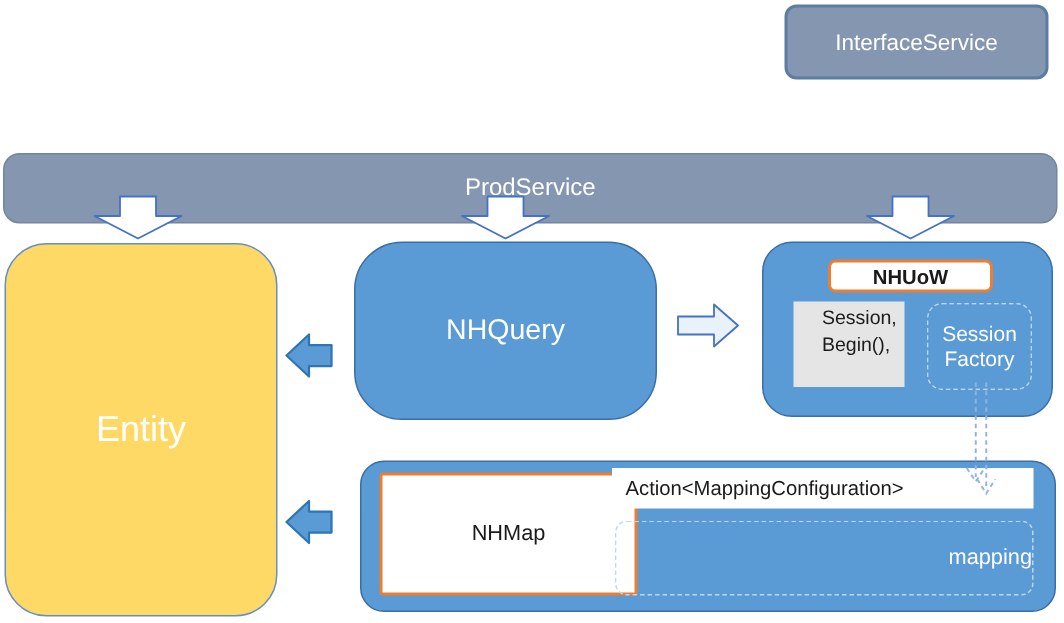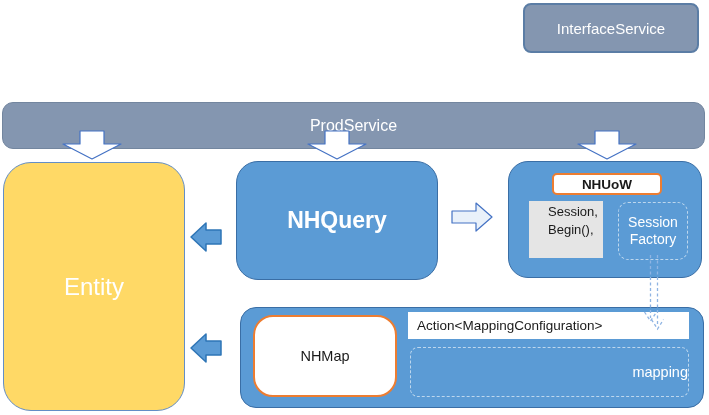--- a/index.html
+++ b/index.html
@@ -31,22 +31,22 @@
     background:var(--gray-fill);border:1px solid #73869F;border-radius:11px;
     color:var(--text-on-dark);font-size:16px;margin-top:24px;
   }
   .entity{
     left:3px;top:162px;width:182px;height:249px;
     background:var(--yellow-fill);border:1.5px solid var(--yellow-border);border-radius:28px;
     color:var(--text-on-dark);font-size:24px;
   }
   .nhquery{
     left:236px;top:161px;width:202px;height:119px;
-    background:var(--blue-fill);border:1.5px solid var(--blue-border);border-radius:22px;
-    color:var(--text-on-dark);font-size:23px;font-weight:bold;
+    background:var(--blue-fill);border:1.5px solid var(--blue-border);border-radius:32px;
+    color:var(--text-on-dark);font-size:19px;
   }
   .nhuow-container{
     left:508px;top:161px;width:194px;height:117px;
     background:var(--blue-fill);border:1.5px solid var(--blue-border);border-radius:20px;
   }
   .nhuow-label{
     left:552px;top:173px;width:110px;height:22px;
     background:#fff;border:2px solid var(--orange-border);border-radius:5px;
     color:var(--text-on-light);font-size:13.5px;font-weight:600;
   }
@@ -58,22 +58,22 @@
   .session-factory{
     left:618px;top:202px;width:70px;height:58px;
     background:transparent;border:1.5px dashed var(--dashed-border);border-radius:10px;
     color:var(--text-on-dark);font-size:14px;line-height:17px;padding:0 8px;
   }
   .bottom-container{
     left:240px;top:307px;width:464px;height:101px;
     background:var(--blue-fill);border:1.5px solid var(--blue-border);border-radius:16px;
   }
   .nhmap{
-    left:253px;top:315px;width:144px;height:82px;
-    background:#fff;border:2px solid var(--orange-border);border-radius:20px;
+    left:253px;top:315px;width:172px;height:82px;
+    background:#fff;border:2px solid var(--orange-border);border-radius:2px;
     color:var(--text-on-light);font-size:14.5px;
   }
   .action-bar{
     left:408px;top:312px;width:281px;height:27px;
     background:#fff;color:var(--text-on-light);font-size:13.5px;
     justify-content:flex-start;padding-left:9px;
   }
   .mapping-box{
     left:410px;top:347px;width:279px;height:50px;
     background:transparent;border:1.5px dashed var(--dashed-border);border-radius:8px;

